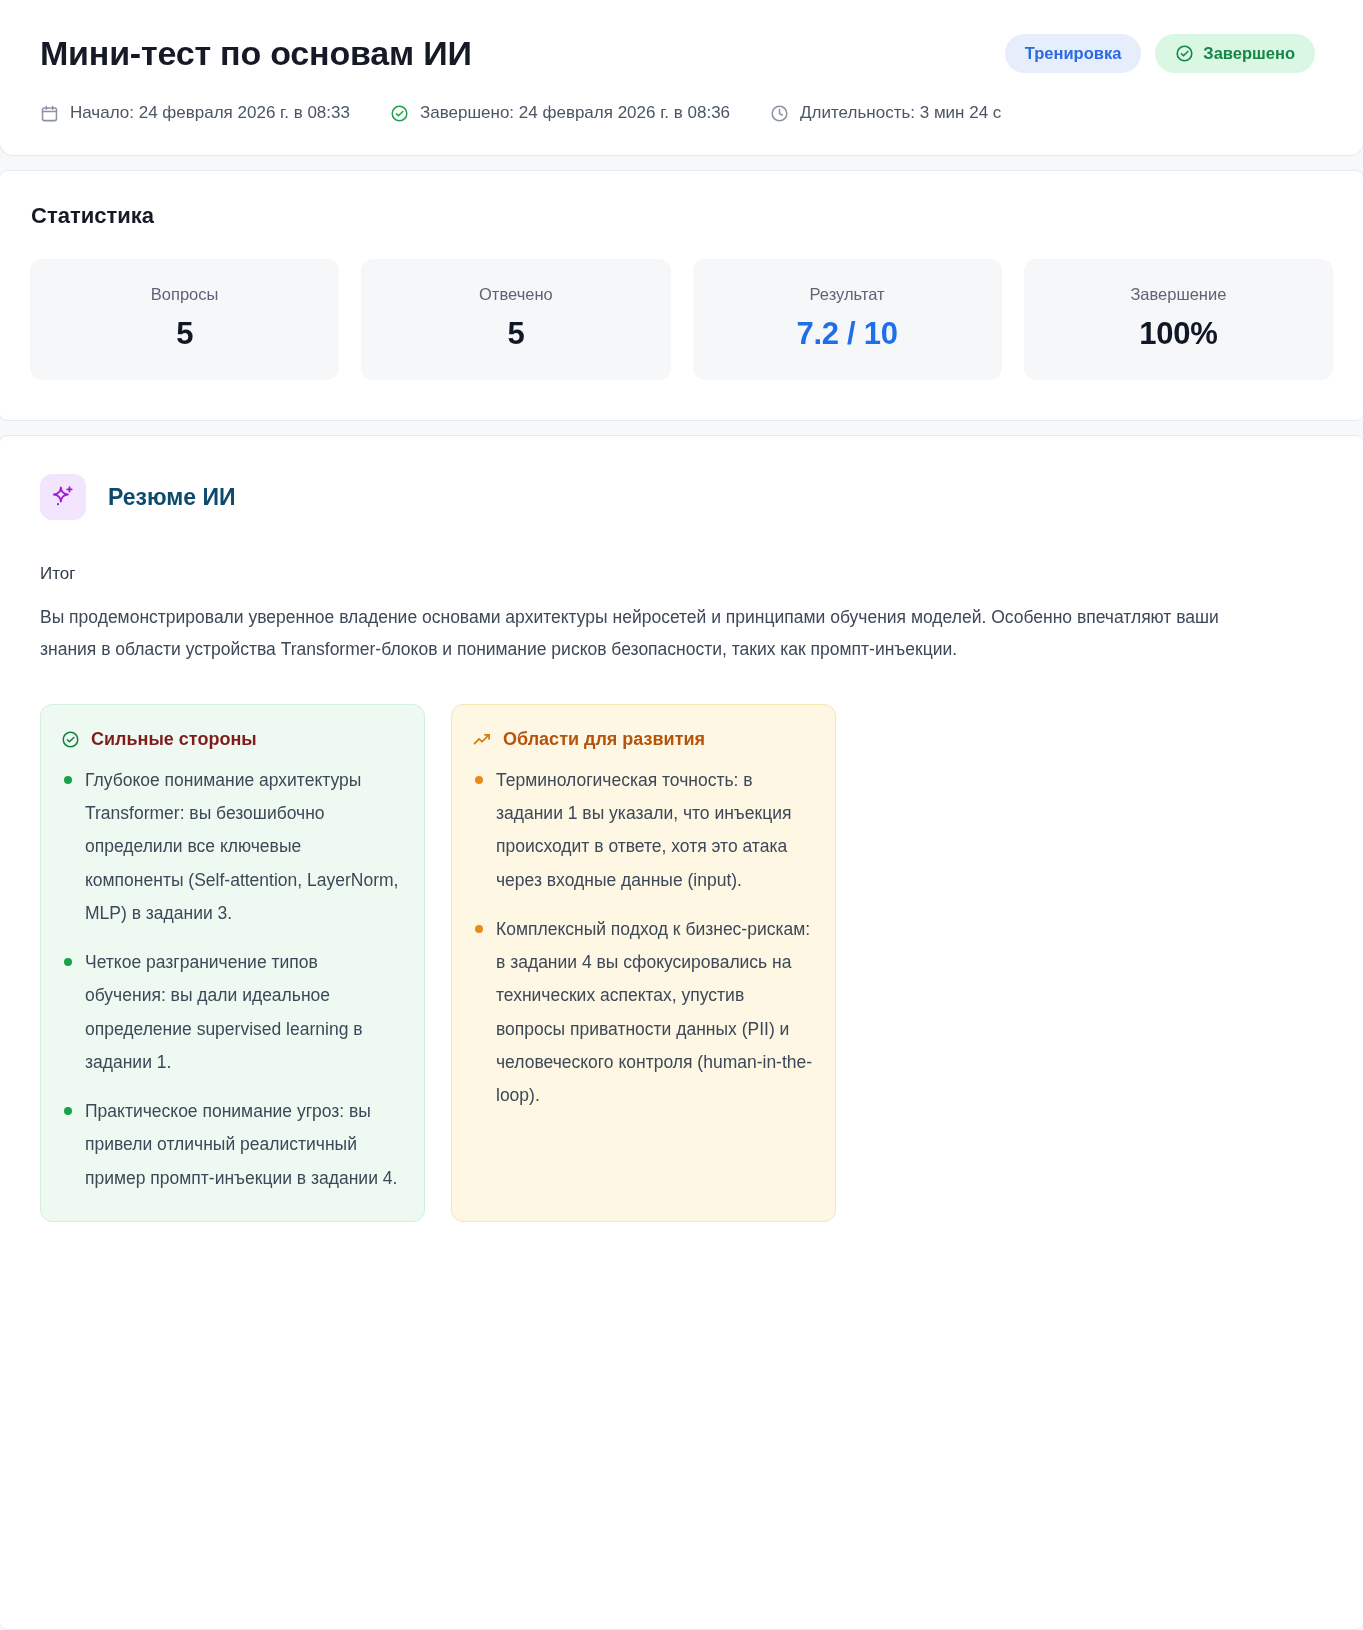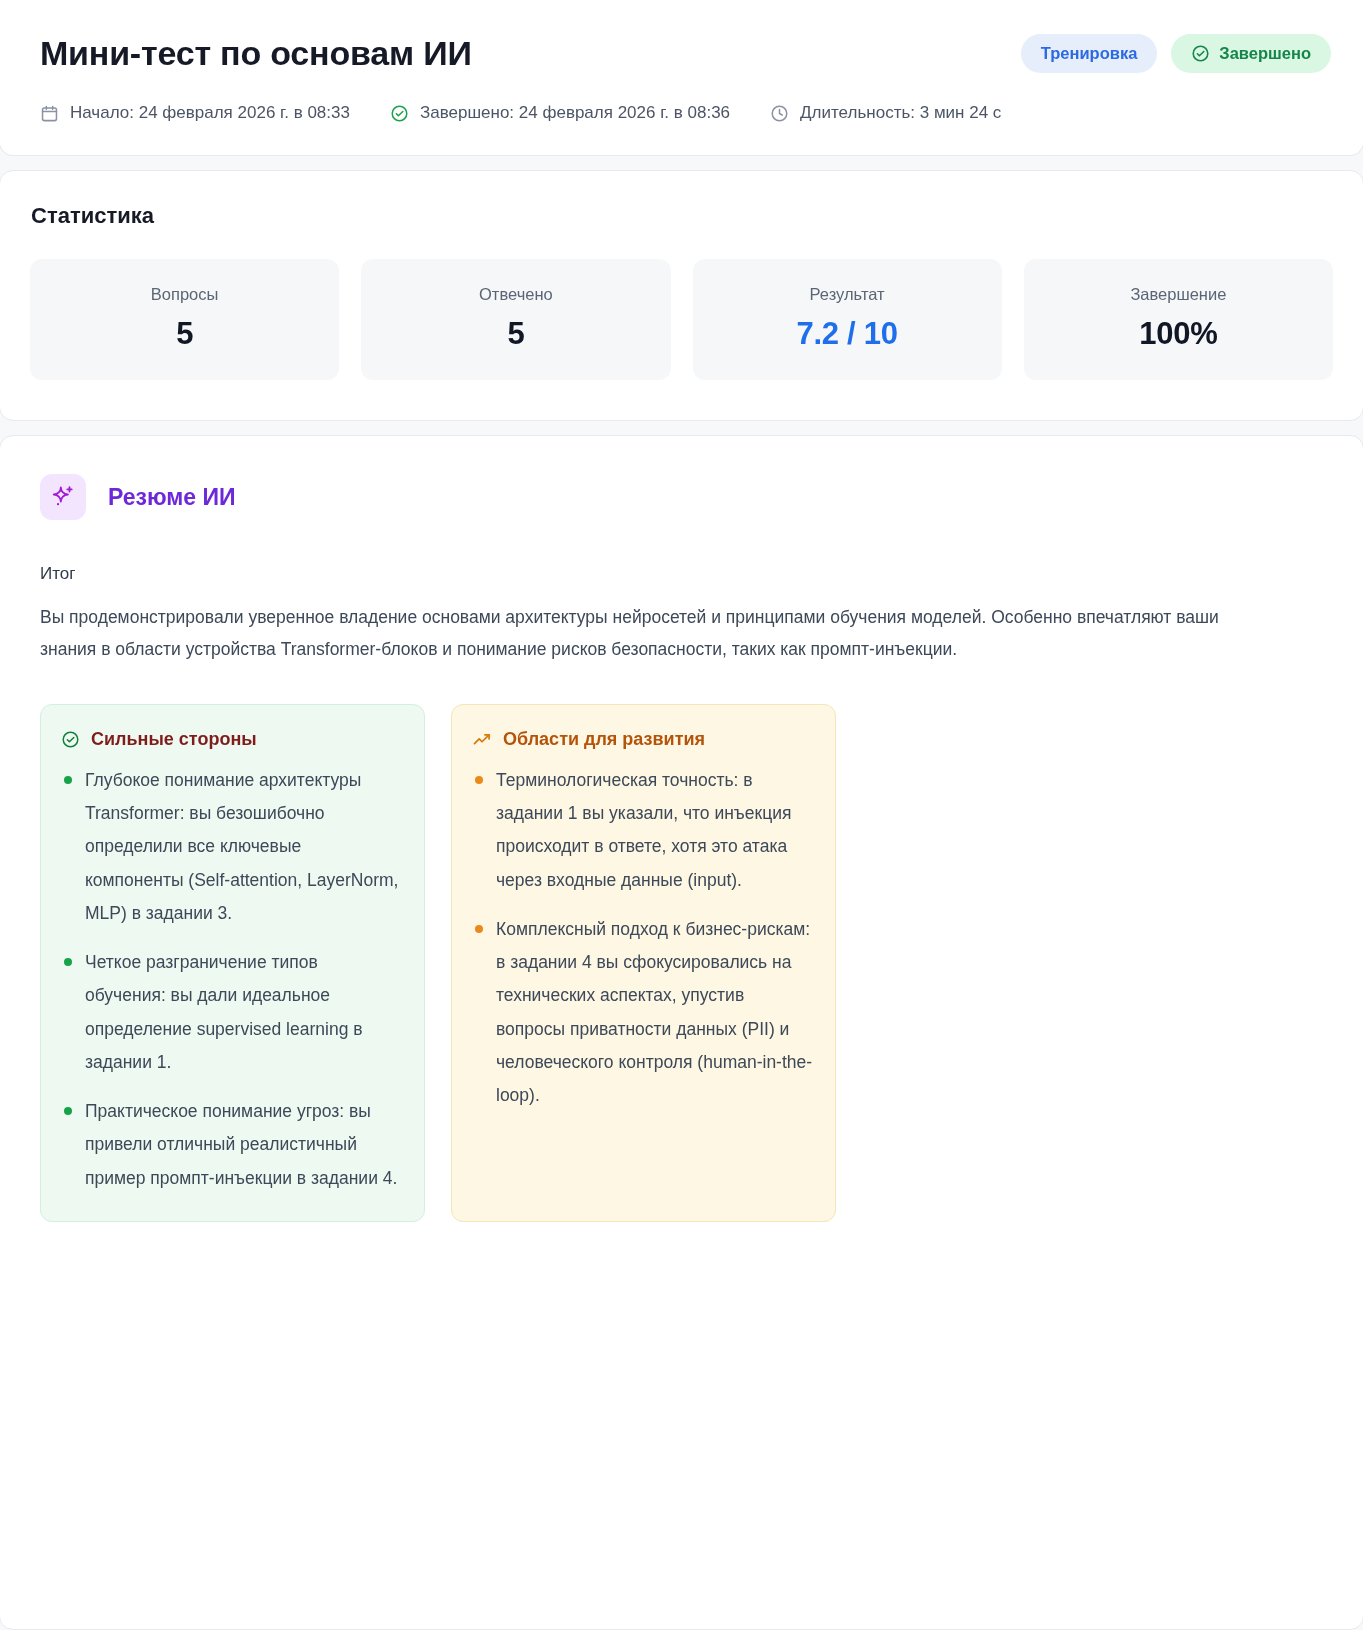--- a/index.html
+++ b/index.html
@@ -19,27 +19,27 @@
     display: flex;
     flex-direction: column;
     gap: 14px;
     padding-top: 0;
   }
 
   
   .card {
     background: #ffffff;
     border: 1px solid #e7e9ee;
-    border-radius: 14px;
+    border-radius: 8px;
     margin: 0 -1px;
   }
 
   
   .header-card {
-    padding: 34px 32px 32px 40px;
+    padding: 34px 48px 32px 40px;
     border-top: none;
     border-radius: 0 0 14px 14px;
   }
   .header-top {
     display: flex;
     align-items: center;
     justify-content: space-between;
   }
   .page-title {
     font-size: 34px;
@@ -115,21 +115,21 @@
   
   .ai-card { padding: 38px 40px 0 40px; flex: 1 1 auto; }
   .ai-head { display: flex; align-items: center; gap: 22px; }
   .ai-icon {
     width: 46px; height: 46px;
     border-radius: 12px;
     background: #f3e5fd;
     display: flex; align-items: center; justify-content: center;
     flex: none;
   }
-  .ai-title { font-size: 23px; font-weight: 700; color: #6d28d9; }
+  .ai-title { font-size: 23px; font-weight: 700; color: #0c4a6e; }
 
   .ai-subhead {
     margin-top: 44px;
     font-size: 17px;
     color: #2f3a4a;
   }
   .ai-paragraph {
     margin-top: 18px;
     font-size: 17.5px;
     line-height: 1.82;

